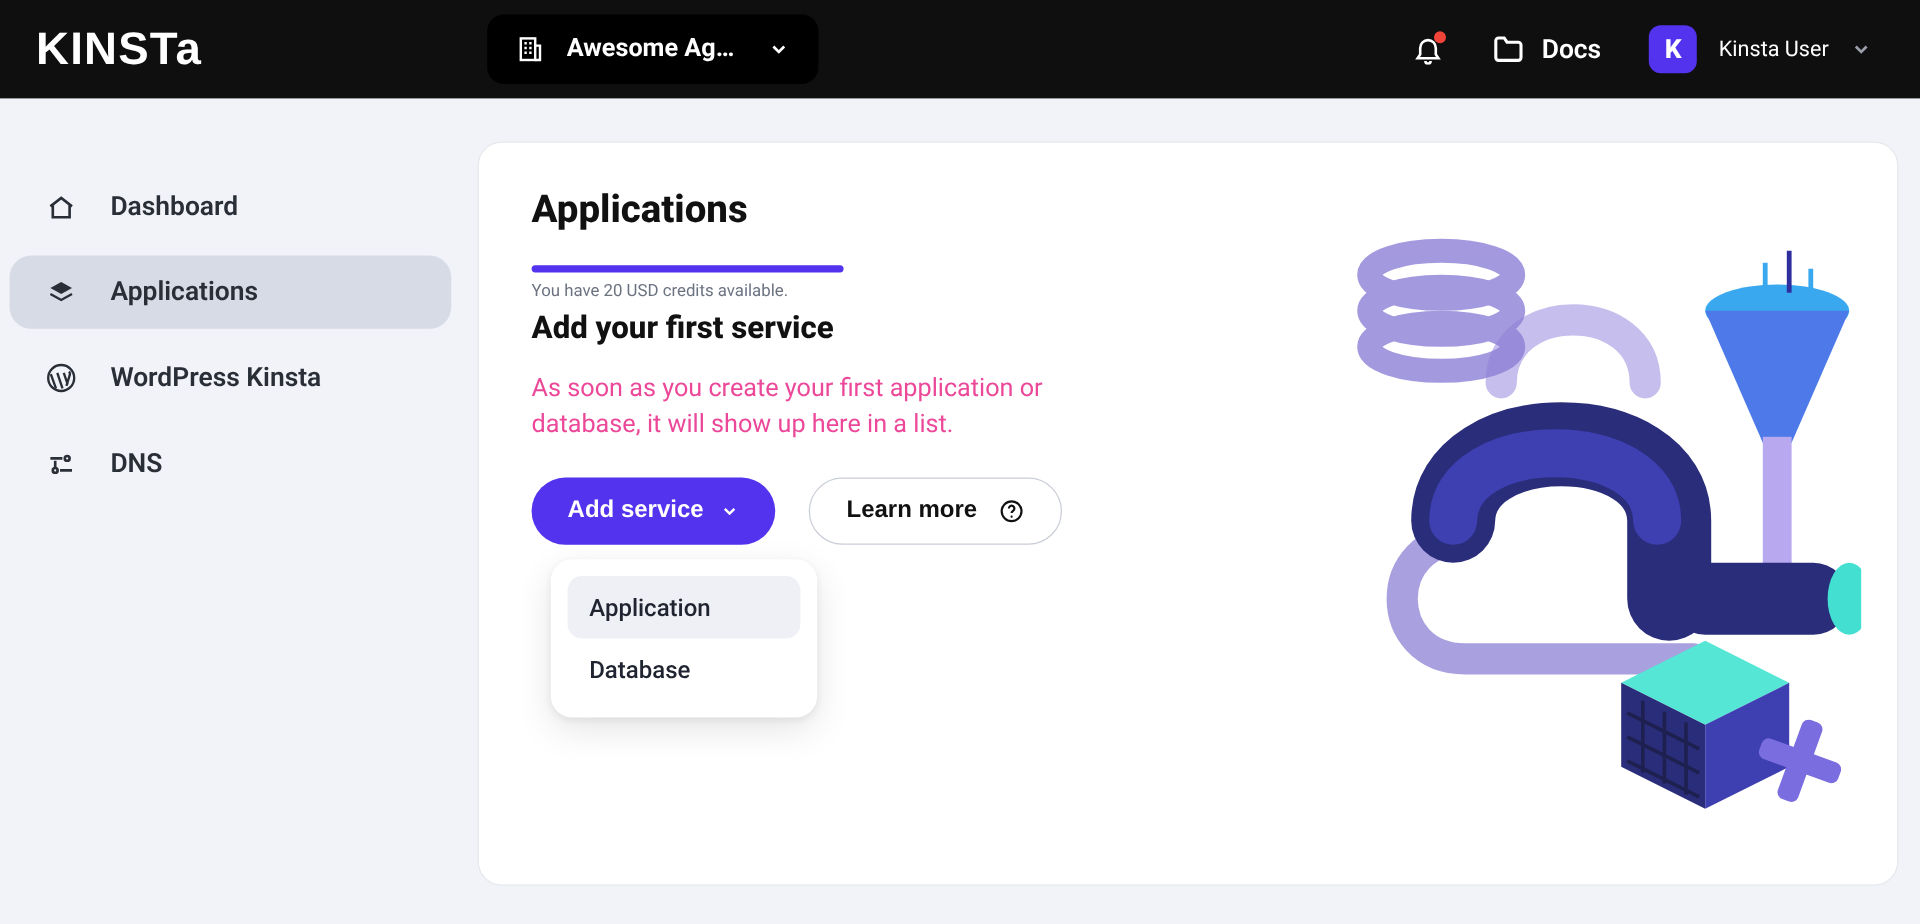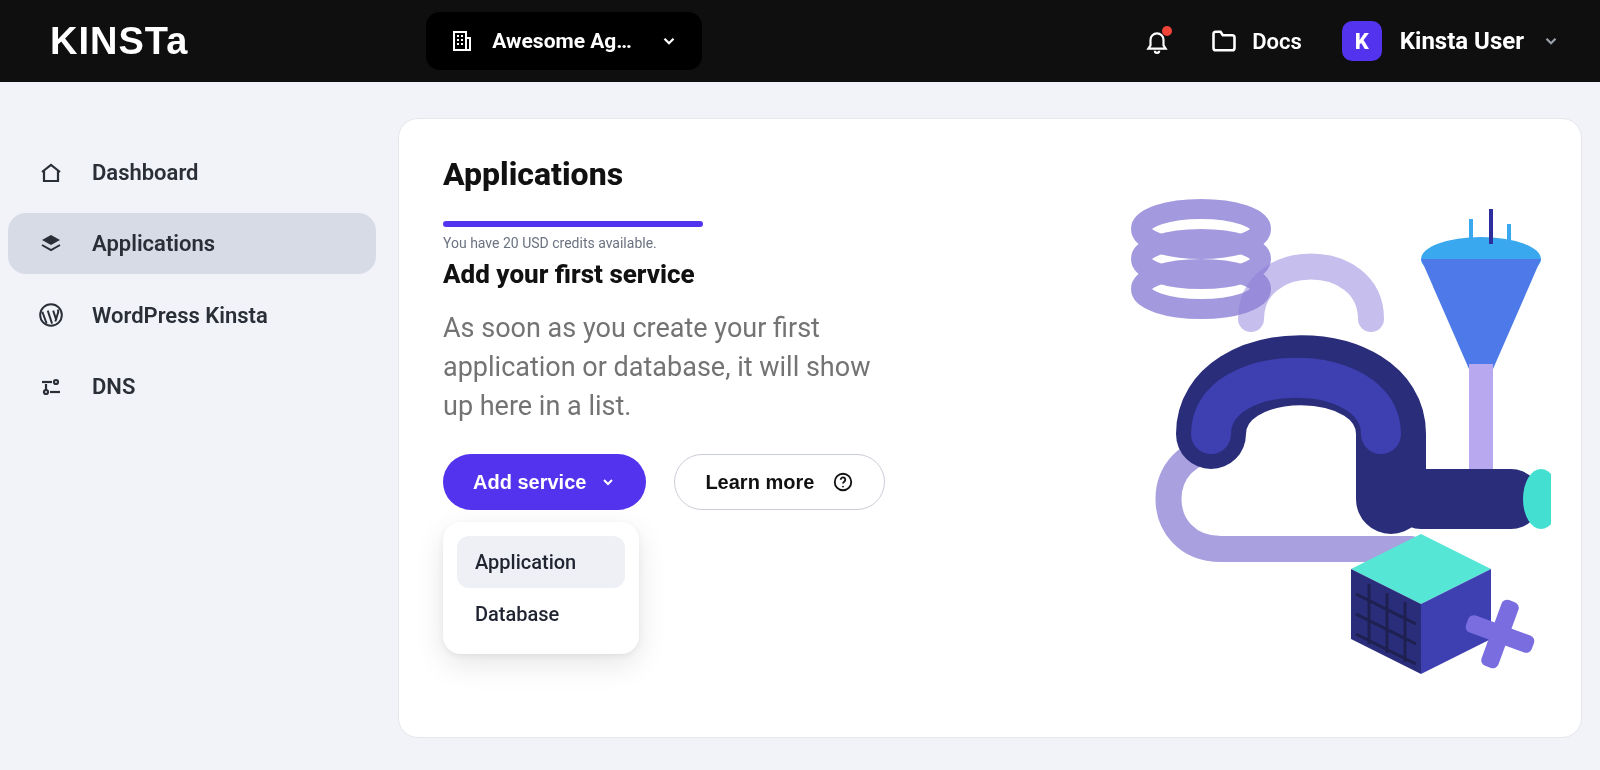--- a/index.html
+++ b/index.html
@@ -11,52 +11,52 @@
     --text:#1a1a1a;
     --muted:#6b7280;
     --border:#e5e7eb;
     --sidebar-hover:#d7dbe5;
     --card:#ffffff;
   }
   *{box-sizing:border-box;}
   html,body{margin:0;padding:0;height:100%;font-family:-apple-system,BlinkMacSystemFont,"Segoe UI",Roboto,Helvetica,Arial,sans-serif;background:var(--bg);color:var(--text);}
   
   .topbar{height:82px;background:var(--topbar);display:flex;align-items:center;padding:0 40px 0 30px;color:#fff;}
-  .logo{font-size:38px;font-weight:800;letter-spacing:1px;font-family:Arial,Helvetica,sans-serif;display:flex;align-items:center;user-select:none;margin-left:20px;}
+  .logo{font-size:38px;font-weight:800;letter-spacing:1px;font-family:Arial,Helvetica,sans-serif;display:flex;align-items:center;user-select:none;}
   .company-switcher{margin-left:238px;background:var(--topbar-inner);border-radius:14px;height:58px;display:flex;align-items:center;padding:0 24px;gap:18px;cursor:pointer;min-width:260px;}
   .company-switcher .label{font-size:21px;font-weight:700;white-space:nowrap;overflow:hidden;text-overflow:ellipsis;max-width:150px;}
   .topbar-spacer{flex:1;}
   .topbar-right{display:flex;align-items:center;gap:40px;}
   .icon-btn{position:relative;display:flex;align-items:center;justify-content:center;cursor:pointer;}
   .notif-dot{position:absolute;top:-2px;right:-2px;width:10px;height:10px;border-radius:50%;background:#f04438;}
   .docs-link{display:flex;align-items:center;gap:14px;font-size:22px;font-weight:600;cursor:pointer;}
   .user-menu{display:flex;align-items:center;gap:18px;cursor:pointer;}
   .avatar{width:40px;height:40px;border-radius:10px;background:var(--accent);display:flex;align-items:center;justify-content:center;font-weight:800;font-size:22px;color:#fff;}
-  .user-name{font-size:24px;font-weight:700;}
+  .user-name{font-size:18px;font-weight:400;}
   
   .body{display:flex;min-height:calc(100% - 82px);}
   .sidebar{width:398px;padding:60px 22px 0 8px;}
   .nav-item{display:flex;align-items:center;gap:28px;padding:18px 20px 18px 30px;font-size:22px;font-weight:600;color:#2a2e37;border-radius:18px;cursor:pointer;margin-bottom:10px;}
   .nav-item.active{background:var(--sidebar-hover);}
   .nav-item .nav-icon{width:26px;display:flex;justify-content:center;}
   
   .main{flex:1;padding:36px 18px 36px 0;}
   .card{background:var(--card);border:1px solid var(--border);border-radius:20px;padding:36px 44px;position:relative;min-height:620px;overflow:hidden;}
   .page-title{font-size:32px;font-weight:800;margin:0 0 28px 0;color:#111;}
   .credits-bar{width:260px;height:6px;background:var(--accent);border-radius:3px;margin-bottom:8px;}
   .credits-text{font-size:14px;color:var(--muted);margin:0 0 8px 0;}
   .empty-title{font-size:26px;font-weight:800;margin:0 0 20px 0;color:#111;}
-  .empty-desc{font-size:27px;line-height:1.45;max-width:440px;color:#737373;margin:0 0 28px 0;}
+  .empty-desc{font-size:21px;line-height:1.45;max-width:440px;color:#ec4899;margin:0 0 28px 0;}
   .actions{display:flex;gap:28px;align-items:flex-start;position:relative;}
   .btn{height:56px;border-radius:30px;font-size:20px;font-weight:700;display:inline-flex;align-items:center;gap:14px;padding:0 30px;cursor:pointer;border:none;}
   .btn-primary{background:var(--accent);color:#fff;}
   .btn-secondary{background:#fff;border:1px solid #c9cdd6;color:#111;}
   .btn-secondary .help-icon{margin-left:4px;}
   
-  .dropdown{position:absolute;top:68px;left:0;background:#fff;border-radius:18px;box-shadow:0 10px 30px rgba(0,0,0,.10),0 2px 6px rgba(0,0,0,.06);padding:14px;width:196px;}
+  .dropdown{position:absolute;top:68px;left:16px;background:#fff;border-radius:18px;box-shadow:0 10px 30px rgba(0,0,0,.10),0 2px 6px rgba(0,0,0,.06);padding:14px;width:222px;}
   .dropdown-item{padding:14px 18px;border-radius:12px;font-size:20px;font-weight:500;color:#1f2430;cursor:pointer;}
   .dropdown-item:hover,.dropdown-item.hovered{background:#eef0f5;}
   
   .illus{position:absolute;right:30px;top:70px;width:460px;height:500px;}
   svg{display:block;}
 </style>
 </head>
 <body>
 
 <div class="topbar">

